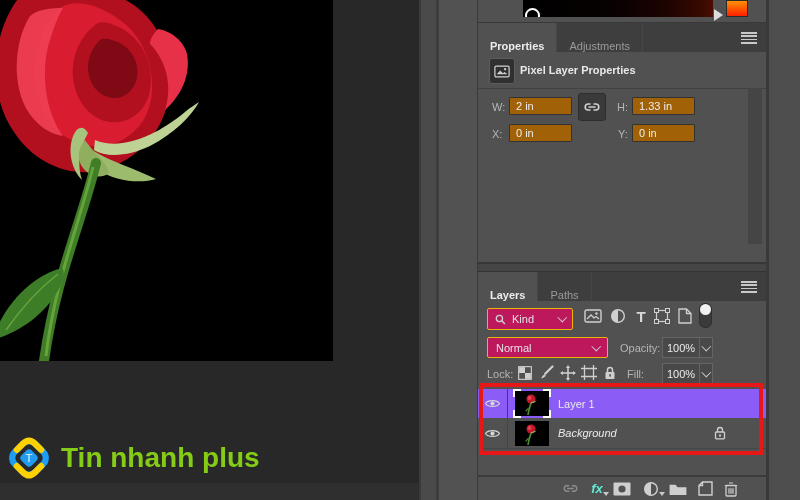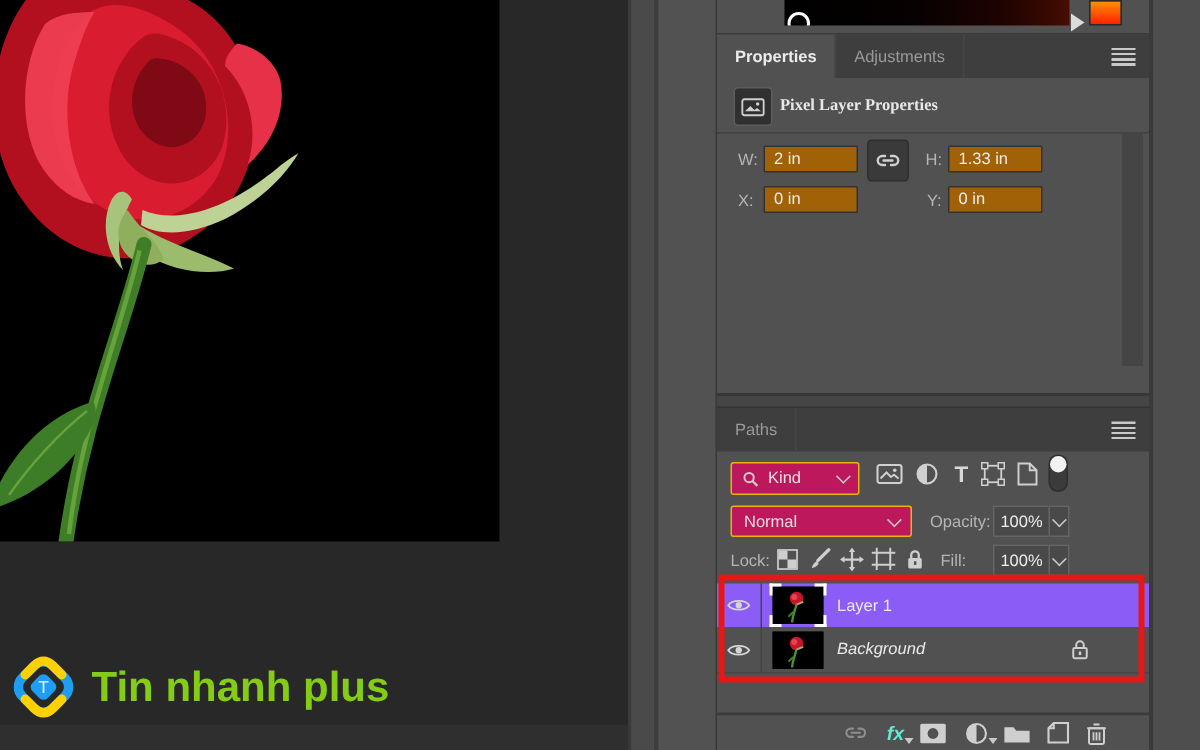--- a/index.html
+++ b/index.html
@@ -35,28 +35,28 @@
   .picker-ring{position:absolute;left:2px;top:8px;width:11px;height:11px;border:2px solid #fff;border-radius:50%;}
   .color-arrow{position:absolute;left:236px;top:9px;width:0;height:0;
     border-left:9px solid #dcdcdc;border-top:6px solid transparent;border-bottom:6px solid transparent;}
   .color-swatch{position:absolute;left:248px;top:0;width:22px;height:17px;
     background:linear-gradient(#ff9000,#ff2000);border:1px solid #2a2a2a;box-sizing:border-box;}
 
   
   .tabbar{position:absolute;left:0;width:288px;background:#3e3e3e;display:flex;}
   .props-tabbar{top:23px;height:29px;}
   .layers-tabbar{top:271px;height:29px;border-top:1px solid #333;}
-  .tab{height:100%;display:flex;align-items:center;padding:0 12px;color:#9a9a9a;
+  .tab{height:100%;display:flex;align-items:flex-end;padding:0 12px;color:#9a9a9a;
        border-right:1px solid #474747;cursor:default;}
   .tab.active{background:#515151;color:#ececec;font-weight:bold;}
   .hamburger{position:absolute;right:9px;top:9px;width:16px;height:12px;
     background:repeating-linear-gradient(to bottom,#c9c9c9 0,#c9c9c9 1.6px,transparent 1.6px,transparent 3.4px);}
 
   
-  .props-header{position:absolute;left:0;top:52px;width:288px;height:36px;border-bottom:1px solid #414141;font-family:Liberation Serif, serif;}
+  .props-header{position:absolute;left:0;top:52px;width:288px;height:36px;border-bottom:1px solid #414141;}
   .icon-box{position:absolute;left:11px;top:6px;width:24px;height:24px;background:#303030;
     border:1px solid #5d5d5d;border-radius:3px;display:flex;align-items:center;justify-content:center;}
   .props-title{position:absolute;left:42px;top:0;height:36px;display:flex;align-items:center;
     color:#e8e8e8;font-weight:bold;}
 
   
   .flabel{position:absolute;color:#b5b5b5;}
   .field{position:absolute;height:18px;background:#a16207;border:1px solid #323232;
     border-radius:1px;box-sizing:border-box;color:#ececec;font-size:11px;
     font-family:"Liberation Sans",sans-serif;padding:0 0 0 6px;outline:none;width:63px;}
@@ -218,20 +218,23 @@
     <input class="field" style="left: 31px; top: 124px;" readonly="" value="0 in">
     <span class="flabel" style="left:140px;top:128px">Y:</span>
     <input class="field" style="left: 154px; top: 124px;" readonly="" value="0 in">
 
     <div class="scroll-thumb"></div>
 
     <div class="panel-gap-line"></div>
     <div class="panel-gap"></div>
 
     <div class="tabbar layers-tabbar">
+      <div class="tab active">
+        <span>Layers</span>
+      </div>
       <div class="tab">
         <span>Paths</span>
       </div>
       <div class="hamburger"></div>
     </div>
 
     <div class="filter-row">
       <div class="dd kind-dd">
         <svg width="11" height="11" viewBox="0 0 12 12">
           <circle cx="4.8" cy="4.8" r="3.4" stroke="#cfcfcf" fill="none" stroke-width="1.4"></circle>

